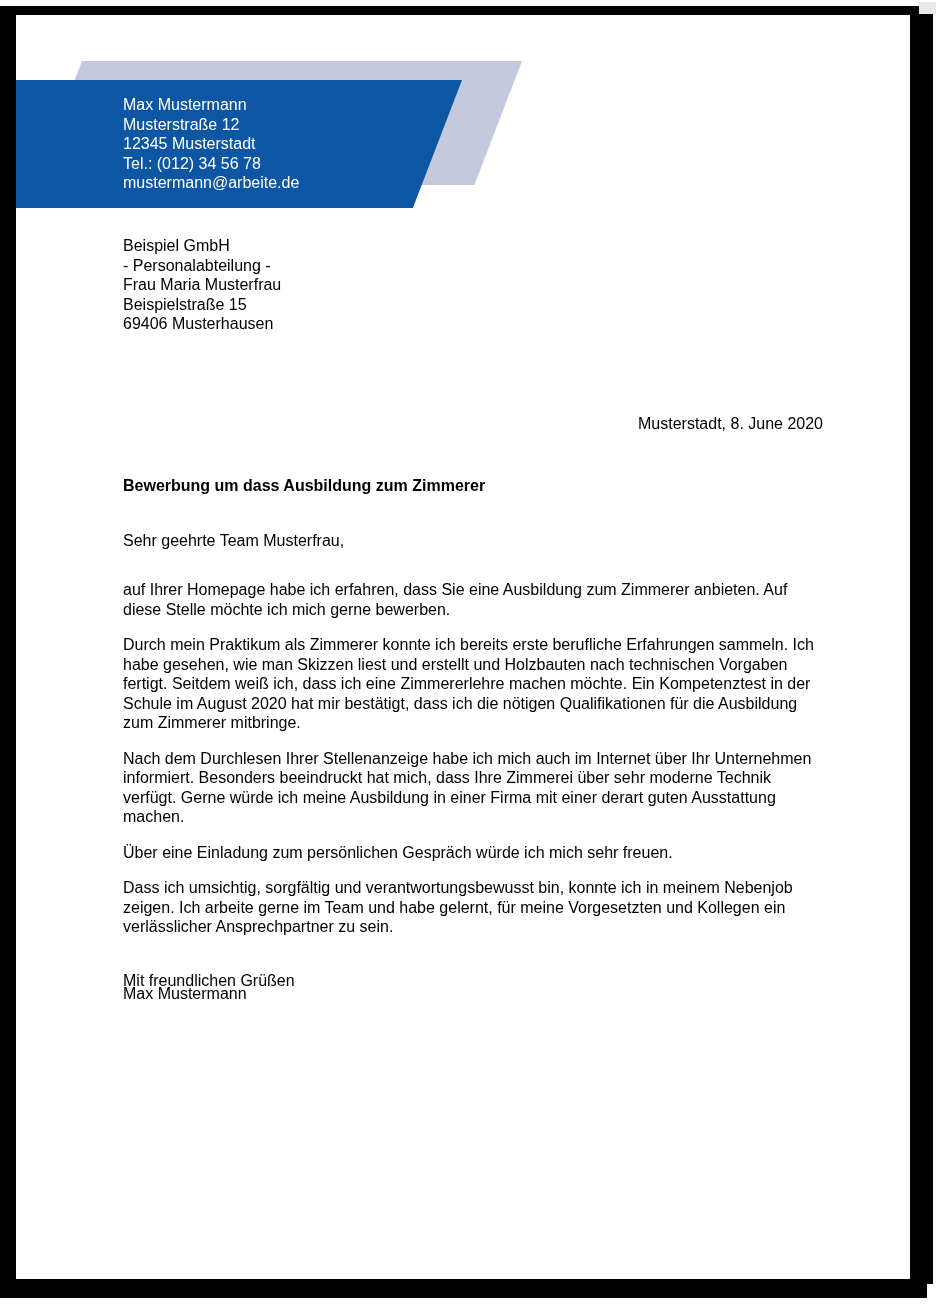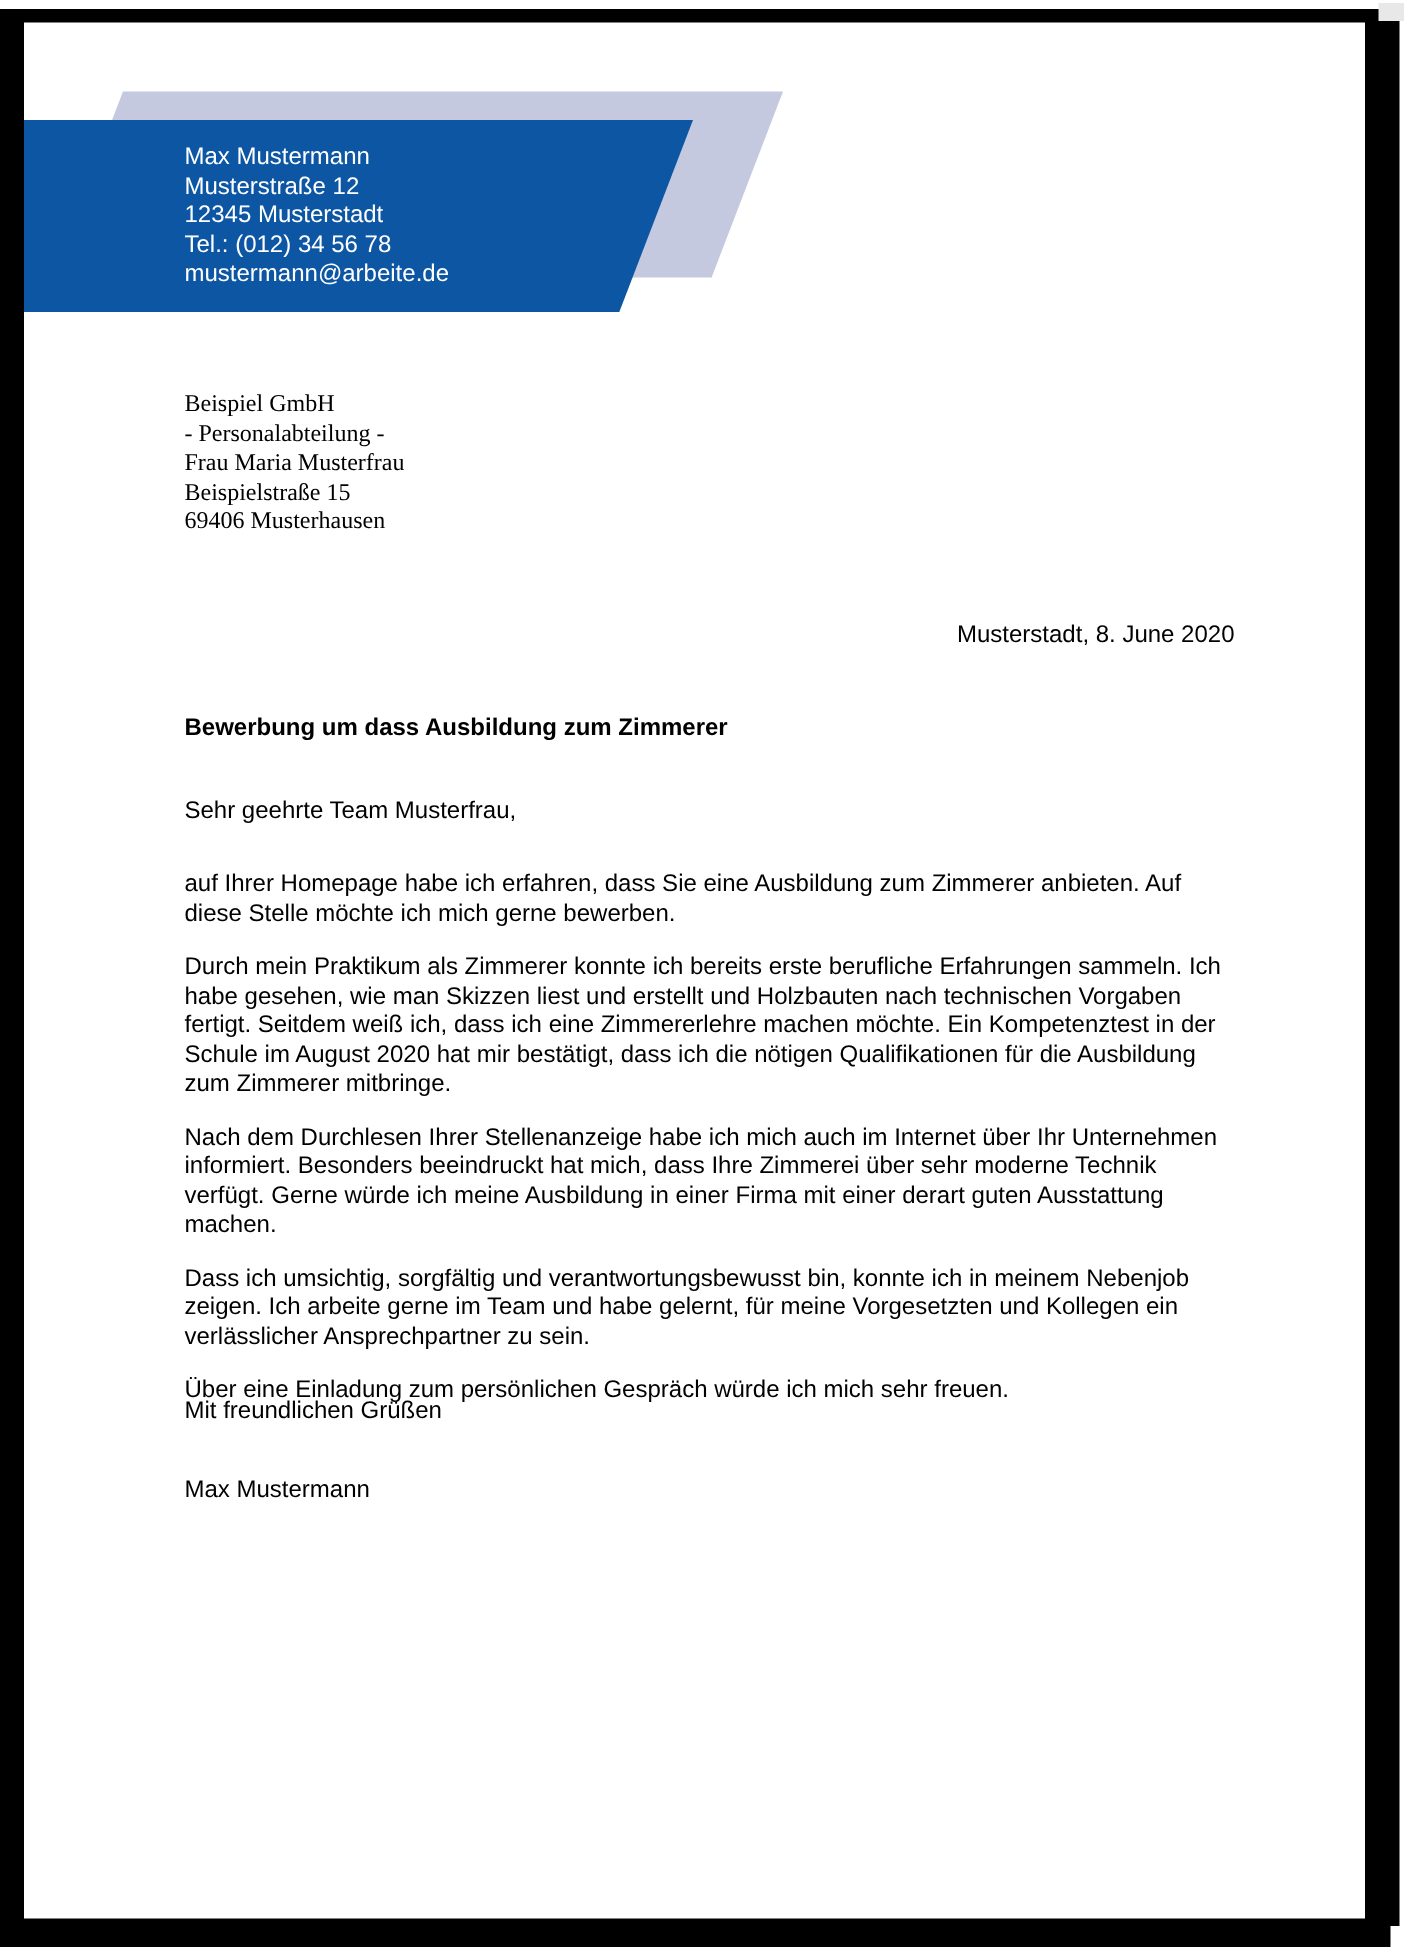--- a/index.html
+++ b/index.html
@@ -61,36 +61,36 @@
     background: var(--accent_blue, #0d56a3);
     transform: skewX(-21deg);
     transform-origin: 0 0;
   }
 
   .block { position: absolute; left: 107px; font-size: 16px; line-height: 19.5px; }
 
   .sender { top: 80px; color: #ffffff; }
   .sender div { white-space: nowrap; }
 
-  .recipient { top: 245px; font-family: Liberation Serif, serif; }
+  .recipient { top: 221px; }
   .recipient div { white-space: nowrap; }
 
   .date-line { top: 399px; width: 700px; text-align: right; }
 
   .subject-line { top: 461px; font-weight: bold; }
 
   .salutation { top: 516px; }
 
   .letter-body { top: 549px; width: 770px; }
   .letter-body p {
     margin: 16px 0 16px 0;
     white-space: pre-line;
   }
 
-  .closing { top: 916px; }
+  .closing { top: 956px; }
   .signature { top: 969px; }
 </style>
 </head>
 <body>
 
 <div class="screen">
 
   <div class="frame"></div>
   <div class="frame-notch-tr"></div>
   <div class="frame-notch-br"></div>
@@ -127,24 +127,24 @@
 diese Stelle möchte ich mich gerne bewerben.</p>
       <p>Durch mein Praktikum als Zimmerer konnte ich bereits erste berufliche Erfahrungen sammeln. Ich
 habe gesehen, wie man Skizzen liest und erstellt und Holzbauten nach technischen Vorgaben
 fertigt. Seitdem weiß ich, dass ich eine Zimmererlehre machen möchte. Ein Kompetenztest in der
 Schule im August 2020 hat mir bestätigt, dass ich die nötigen Qualifikationen für die Ausbildung
 zum Zimmerer mitbringe.</p>
       <p>Nach dem Durchlesen Ihrer Stellenanzeige habe ich mich auch im Internet über Ihr Unternehmen
 informiert. Besonders beeindruckt hat mich, dass Ihre Zimmerei über sehr moderne Technik
 verfügt. Gerne würde ich meine Ausbildung in einer Firma mit einer derart guten Ausstattung
 machen.</p>
+      <p>Über eine Einladung zum persönlichen Gespräch würde ich mich sehr freuen.</p>
       <p>Dass ich umsichtig, sorgfältig und verantwortungsbewusst bin, konnte ich in meinem Nebenjob
 zeigen. Ich arbeite gerne im Team und habe gelernt, für meine Vorgesetzten und Kollegen ein
 verlässlicher Ansprechpartner zu sein.</p>
-      <p>Über eine Einladung zum persönlichen Gespräch würde ich mich sehr freuen.</p>
     </div>
 
     <div class="block closing">Mit freundlichen Grüßen</div>
 
     <div class="block signature">Max Mustermann</div>
 
   </div>
 </div>
 
 </body></html>

